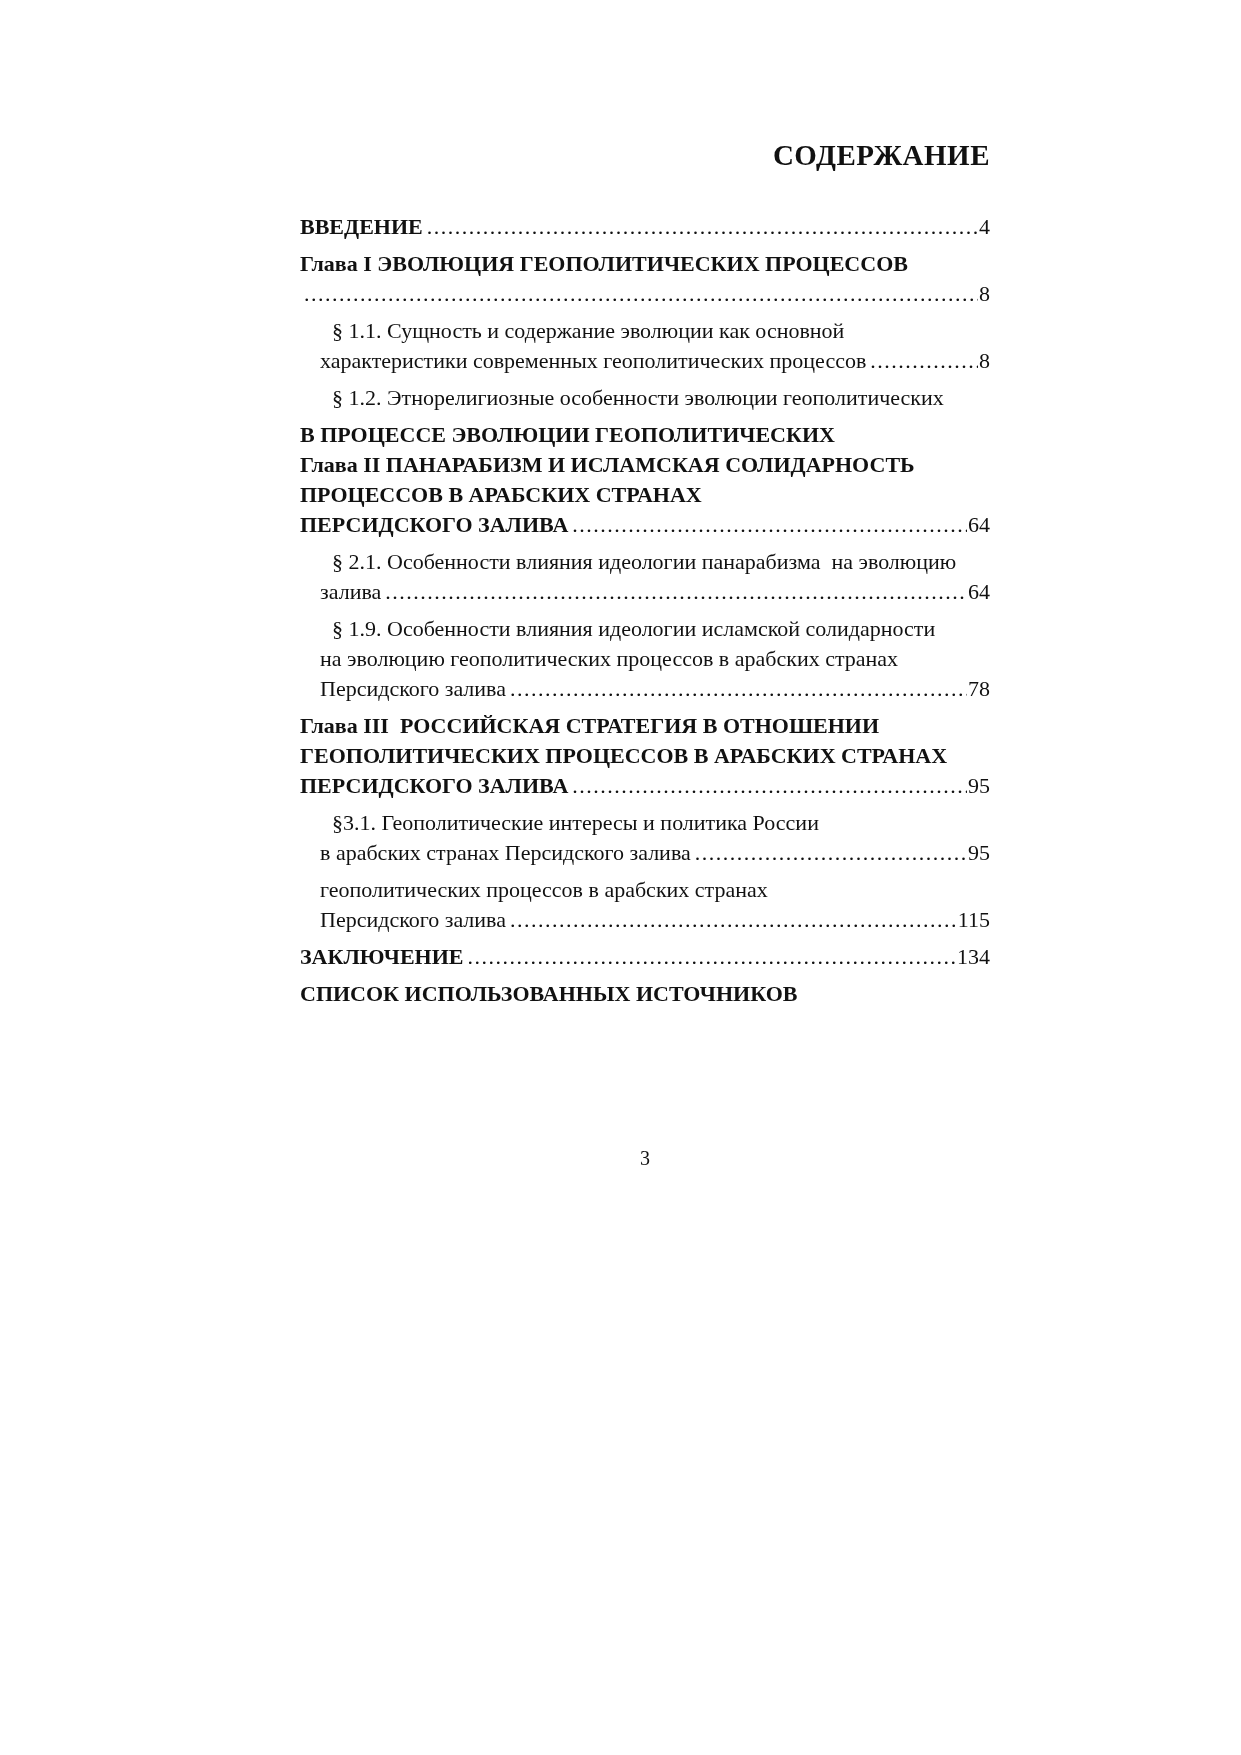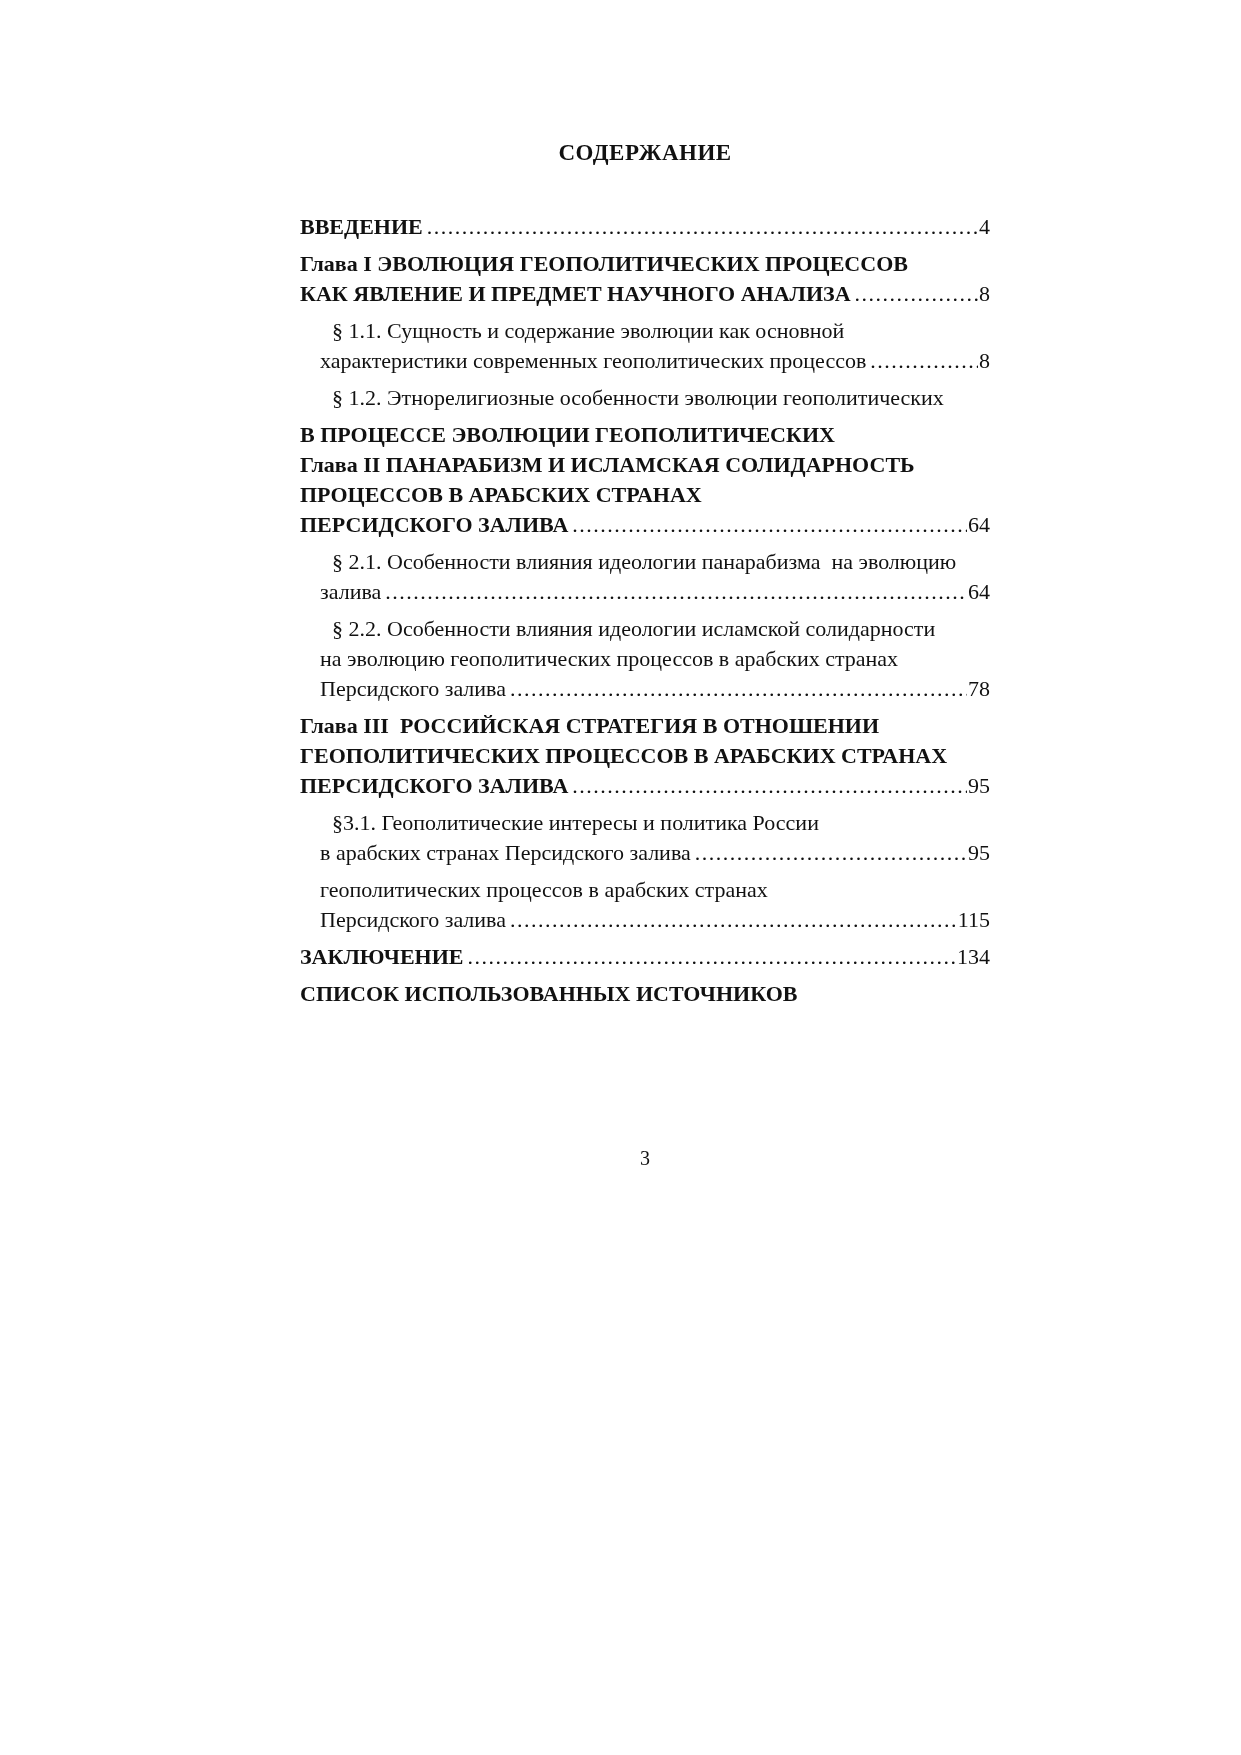--- a/index.html
+++ b/index.html
@@ -17,22 +17,22 @@
   .sheet {
     position: absolute;
     inset: 0;
     background: #ffffff;
   }
   .doc-title {
     position: absolute;
     top: 141px;
     left: 300px;
     width: 690px;
-    text-align: center;
-    font-size: 23px;
+    text-align: right;
+    font-size: 29px;
     line-height: 1;
     font-weight: bold;
     letter-spacing: 0.5px;
   }
   .toc {
     position: absolute;
     top: 212px;
     left: 300px;
     width: 690px;
     font-size: 22px;
@@ -96,21 +96,20 @@
       <div class="line last">
         <span class="txt">ВВЕДЕНИЕ</span>
         <span class="leader"></span>
         <span class="pagenum">4</span>
       </div>
     </div>
 
     <div class="entry chapter">
       <div class="line first">Глава I ЭВОЛЮЦИЯ ГЕОПОЛИТИЧЕСКИХ ПРОЦЕССОВ</div>
       <div class="line last">
-        <span class="txt">КАК ЯВЛЕНИЕ И ПРЕДМЕТ НАУЧНОГО АНАЛИЗА</span>
         <span class="leader"></span>
         <span class="pagenum">8</span>
       </div>
     </div>
 
     <div class="entry section">
       <div class="line first">§ 1.1. Сущность и содержание эволюции как основной</div>
       <div class="line last">
         <span class="txt">характеристики современных геополитических процессов</span>
         <span class="leader"></span>
@@ -136,21 +135,21 @@
     <div class="entry section">
       <div class="line first">§ 2.1. Особенности влияния идеологии панарабизма&nbsp; на эволюцию</div>
       <div class="line last">
         <span class="txt">залива</span>
         <span class="leader"></span>
         <span class="pagenum">64</span>
       </div>
     </div>
 
     <div class="entry section">
-      <div class="line first">§ 2.2. Особенности влияния идеологии исламской солидарности</div>
+      <div class="line first">§ 1.9. Особенности влияния идеологии исламской солидарности</div>
       <div class="line">на эволюцию геополитических процессов в арабских странах</div>
       <div class="line last">
         <span class="txt">Персидского залива</span>
         <span class="leader"></span>
         <span class="pagenum">78</span>
       </div>
     </div>
 
     <div class="entry chapter">
       <div class="line first">Глава III&nbsp; РОССИЙСКАЯ СТРАТЕГИЯ В ОТНОШЕНИИ</div>

